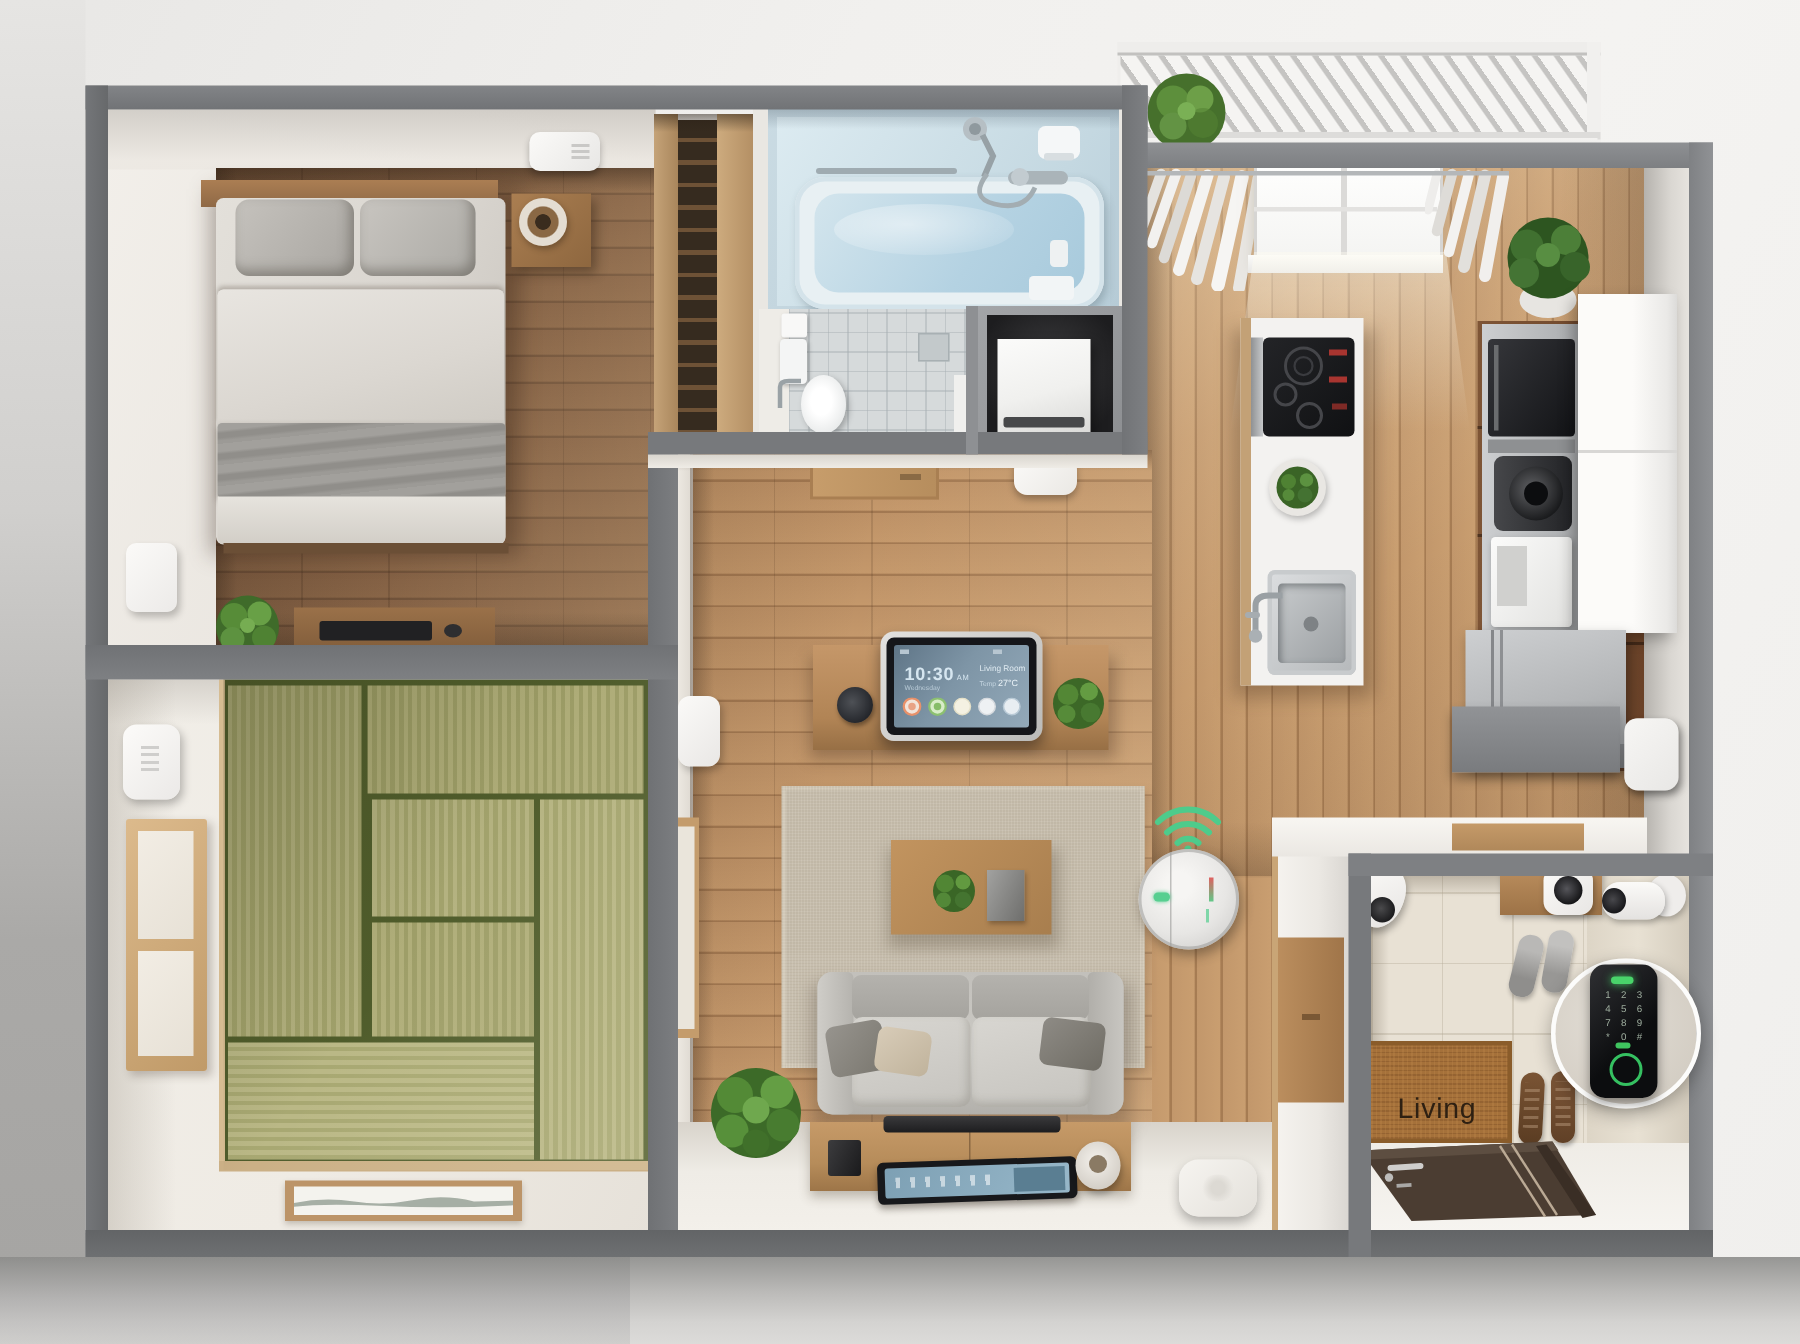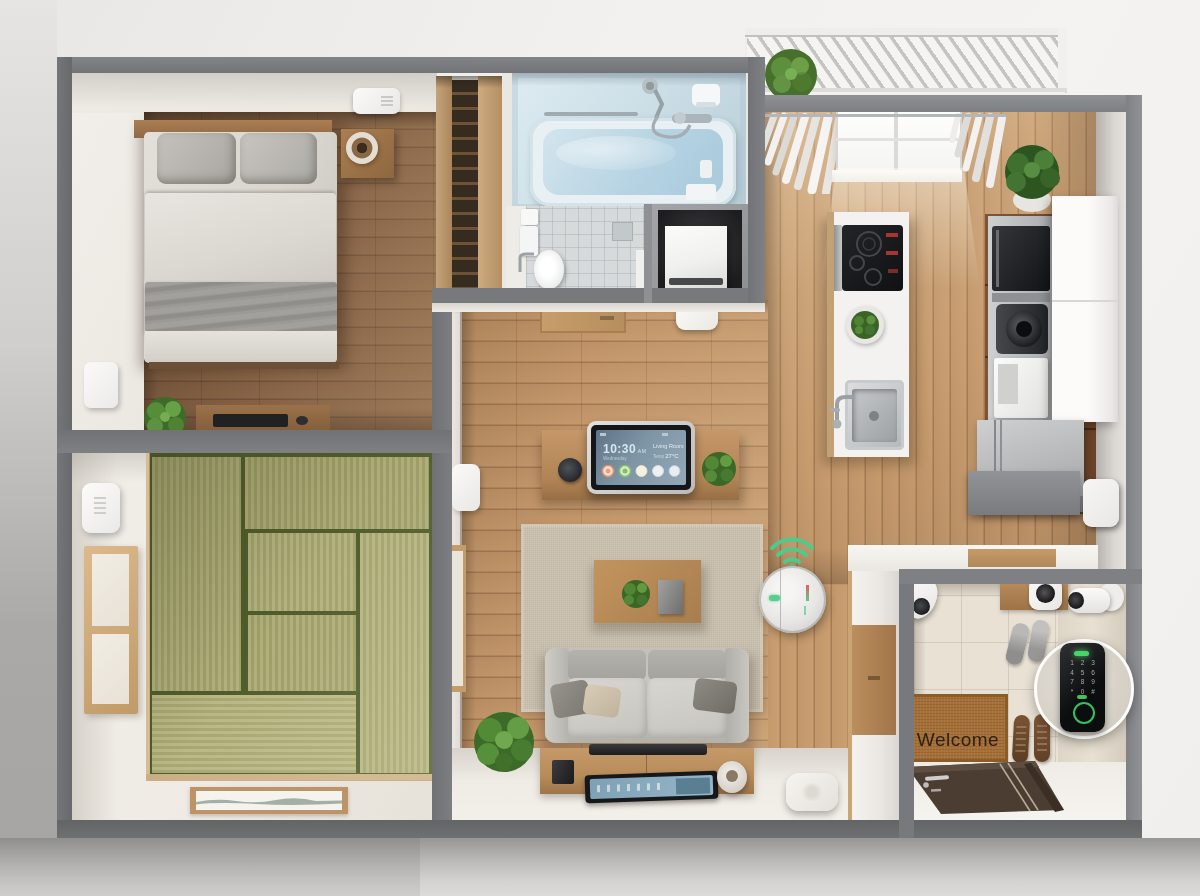--- a/index.html
+++ b/index.html
@@ -523,21 +523,21 @@
   <div class="abs" style="left:1013px;top:715px;width:16px;height:48px;background:linear-gradient(180deg,#7a5434,#5a3c22);border-radius:8px;transform:rotate(3deg);box-shadow:1px 2px 3px rgba(0,0,0,0.3);"></div>
   <div class="abs" style="left:1034px;top:714px;width:16px;height:48px;background:linear-gradient(180deg,#80593a,#604026);border-radius:8px;box-shadow:1px 2px 3px rgba(0,0,0,0.3);"></div>
 
   <div class="abs" style="left:1016px;top:722px;width:10px;height:30px;background:repeating-linear-gradient(0deg,rgba(205,175,145,0.38) 0 2px,transparent 2px 6px);transform:rotate(3deg);"></div>
   <div class="abs" style="left:1037px;top:721px;width:10px;height:30px;background:repeating-linear-gradient(0deg,rgba(205,175,145,0.38) 0 2px,transparent 2px 6px);"></div>
 
   <div class="abs" style="left:908px;top:694px;width:100px;height:68px;background:#a5713a;box-shadow:inset 0 0 0 3px #8a5c2a;"></div>
 
   <div class="abs" style="left:911px;top:697px;width:94px;height:62px;background:repeating-linear-gradient(90deg,rgba(195,140,78,0.25) 0 1px,transparent 1px 3px),repeating-linear-gradient(0deg,rgba(100,58,25,0.25) 0 1px,transparent 1px 3px);"></div>
 
-  <div class="abs" style="left:908px;top:729px;width:100px;text-align:center;font-size:19px;color:#2e2012;letter-spacing:0.5px;">Welcome</div>
+  <div class="abs" style="left:908px;top:729px;width:100px;text-align:center;font-size:19px;color:#2e2012;letter-spacing:0.5px;">Living</div>
 
   <svg class="abs" style="left:900px;top:755px;" width="175" height="65" viewBox="0 0 175 65">
     <polygon points="7,12 135,6 164,55 41,59" fill="#4b3d32"></polygon>
     <polygon points="7,12 135,6 139,12 13,18" fill="#5d4e41"></polygon>
     <polygon points="131,8 164,55 155,57 124,9" fill="#3a2e25"></polygon>
     <line x1="100" y1="9" x2="130" y2="56" stroke="#baa994" stroke-width="1.6"></line>
     <line x1="108" y1="8" x2="138" y2="55" stroke="#baa994" stroke-width="1.6"></line>
     <rect x="25" y="21" width="24" height="4" rx="2" fill="#cfcecc" transform="rotate(-4 37 23)"></rect>
     <circle cx="26" cy="30" r="2.8" fill="#bdbcba"></circle>
     <rect x="31" y="34" width="10" height="2.5" fill="#a9a8a6" transform="rotate(-4 36 35)"></rect>

